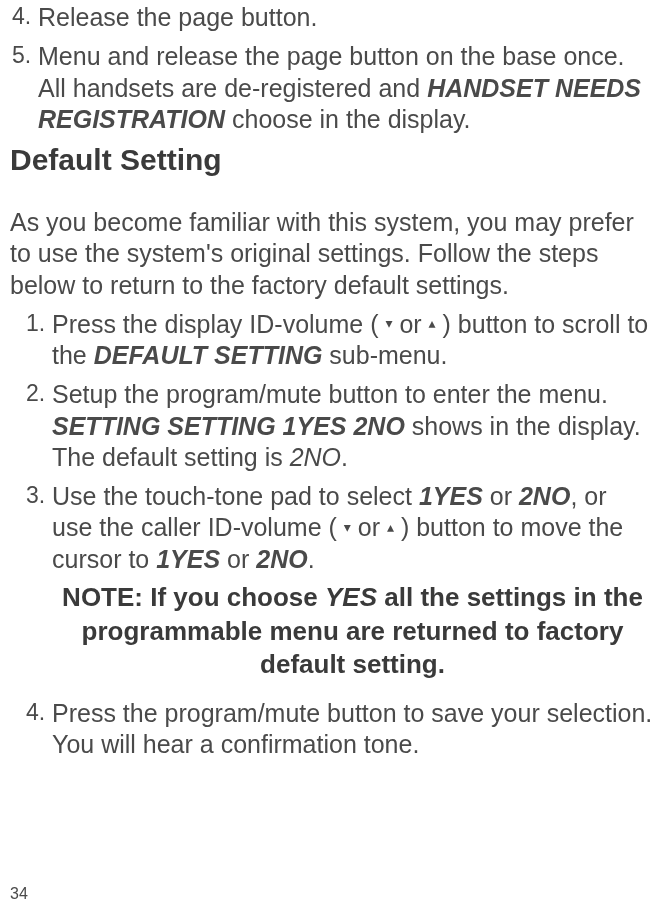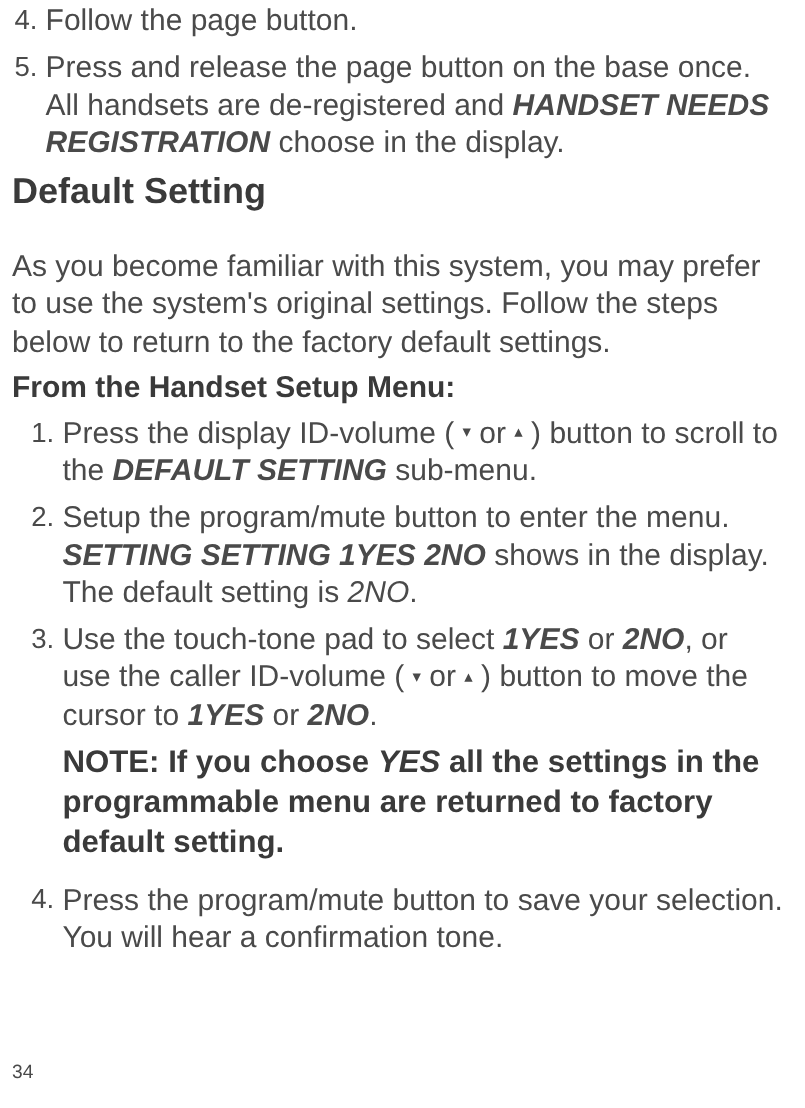--- a/index.html
+++ b/index.html
@@ -70,54 +70,54 @@
       position: relative;
       top: -2px;
     }
     .note-block {
       font-size: 26px;
       font-weight: bold;
       color: #3a3a3a;
       line-height: 1.3;
       margin-top: 6px;
       margin-bottom: 8px;
+      text-align: center;
     }
     .page-number {
       position: absolute;
       bottom: 20px;
       left: 10px;
       font-size: 16px;
       color: #4a4a4a;
     }
     .indented-list {
       padding-left: 14px;
     }
   </style>
 </head>
 <body>
 
 <div class="content">
 
   <div class="ol-item">
     <div class="ol-num">4.</div>
-    <div class="ol-body">Follow the page button.</div>
+    <div class="ol-body">Release the page button.</div>
   </div>
 
   <div class="ol-item">
     <div class="ol-num">5.</div>
     <div class="ol-body">
-      <span>Press and release the page button on the base once. All handsets are de-registered and </span><span class="bold-italic">HANDSET NEEDS REGISTRATION</span><span> choose in the display.</span>
+      <span>Menu and release the page button on the base once. All handsets are de-registered and </span><span class="bold-italic">HANDSET NEEDS REGISTRATION</span><span> choose in the display.</span>
     </div>
   </div>
 
   <h2 class="section-heading">Default Setting</h2>
 
   <p class="body-paragraph">As you become familiar with this system, you may prefer to use the system's original settings. Follow the steps below to return to the factory default settings.</p>
 
-  <h3 class="sub-heading">From the Handset Setup Menu:</h3>
 
   <div class="indented-list">
 
     <div class="ol-item">
       <div class="ol-num">1.</div>
       <div class="ol-body">
         <span>Press the display ID-volume ( </span><span class="arrow">▾</span><span> or </span><span class="arrow">▴</span><span> ) button to scroll to the </span><span class="bold-italic">DEFAULT SETTING</span><span> sub-menu.</span>
       </div>
     </div>
 

